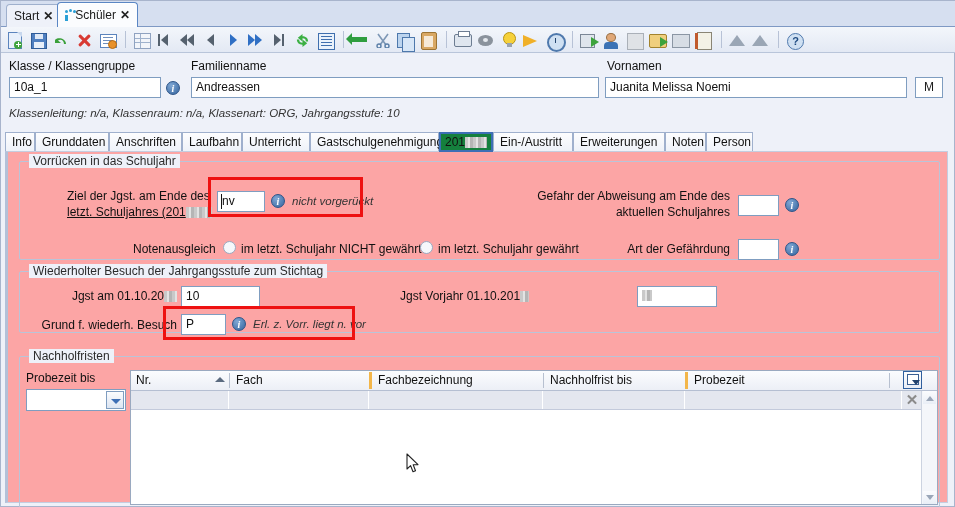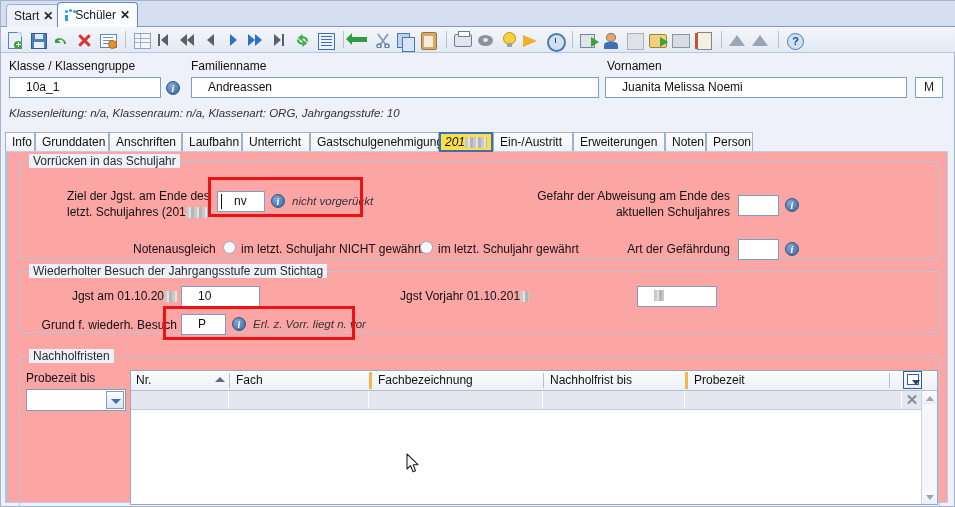--- a/index.html
+++ b/index.html
@@ -148,21 +148,21 @@
     position: absolute; font-size: 12px; color: #111;
     white-space: nowrap;
   }
   .fld {
     position: absolute;
     background: #fff;
     border: 1px solid #7f9dc0;
     font-family: "Liberation Sans", sans-serif;
     font-size: 12px;
     color: #111;
-    padding: 0 16px;
+    padding: 0 4px;
     box-sizing: border-box;
     height: 21px;
     line-height: 19px;
     outline: none;
   }
   .infoI {
     position:absolute; width:14px;height:14px;border-radius:50%;
     background: radial-gradient(circle at 35% 30%, #7fa7d4, #36659f);
     border:1px solid #2c5488;
     color:#fff; font:italic bold 10px "Liberation Serif",serif;
@@ -184,25 +184,24 @@
   .ptab {
     position:absolute; top:0; height:20px;
     padding: 0 6px;
     background: linear-gradient(#fdfdfe,#eef2f9);
     border: 1px solid #9fb0cd;
     font-size: 12px; line-height: 18px;
     box-sizing:border-box; cursor:pointer; white-space:nowrap;
     color:#111;
   }
   .ptab.active {
-    background:#fde047;
+    background:#15803d;
     border:2px solid #3d6fb5;
     line-height:16px;
     z-index:3;
-    font-style:italic;
   }
   .redact {
     display:inline-block; vertical-align:middle;
     background: repeating-linear-gradient(90deg,#c9c9c9 0 3px,#e3e3e3 3px 5px,#b5b5b5 5px 8px);
     height: 11px;
   }
 
   
   .panel {
     position:absolute; left:4px; top:150px;
@@ -494,21 +493,21 @@
     <div class="ptab" style="left:660px;width:41px;">Noten</div>
     <div class="ptab" style="left:701px;width:47px;">Person</div>
   </div>
 
   <div class="panel">
 
     <div class="group" style="left:11px; top:9px; width:921px; height:99px;">
       <span class="gtitle">Vorrücken in das Schuljahr</span>
 
       <div class="lbl" style="left:47px; top:27px; width:140px; text-align:right;">Ziel der Jgst. am Ende des</div>
-      <div class="lbl" style="left:47px; top:43px; width:116px; text-align:right;">
+      <div class="lbl" style="left:47px; top:43px; width:116px; text-align:right;text-decoration:underline;">
         <span>letzt. Schuljahres (201</span><span class="redact" style="width:26px;"></span>
       </div>
       <div class="fld" style="left:197px; top:29px; width:48px;">nv</div>
       <div class="caret" style="left:201px; top:32px; height:15px;"></div>
       <div class="infoI" style="left:251px; top:32px;">i</div>
       <div class="subinfo" style="left:272px; top:33px;">nicht vorgerückt</div>
 
       <div class="lbl" style="left:445px; top:27px; width:265px; text-align:right;">Gefahr der Abweisung am Ende des</div>
       <div class="lbl" style="left:445px; top:43px; width:265px; text-align:right;">aktuellen Schuljahres</div>
       <div class="fld" style="left:718px; top:33px; width:41px;"></div>

